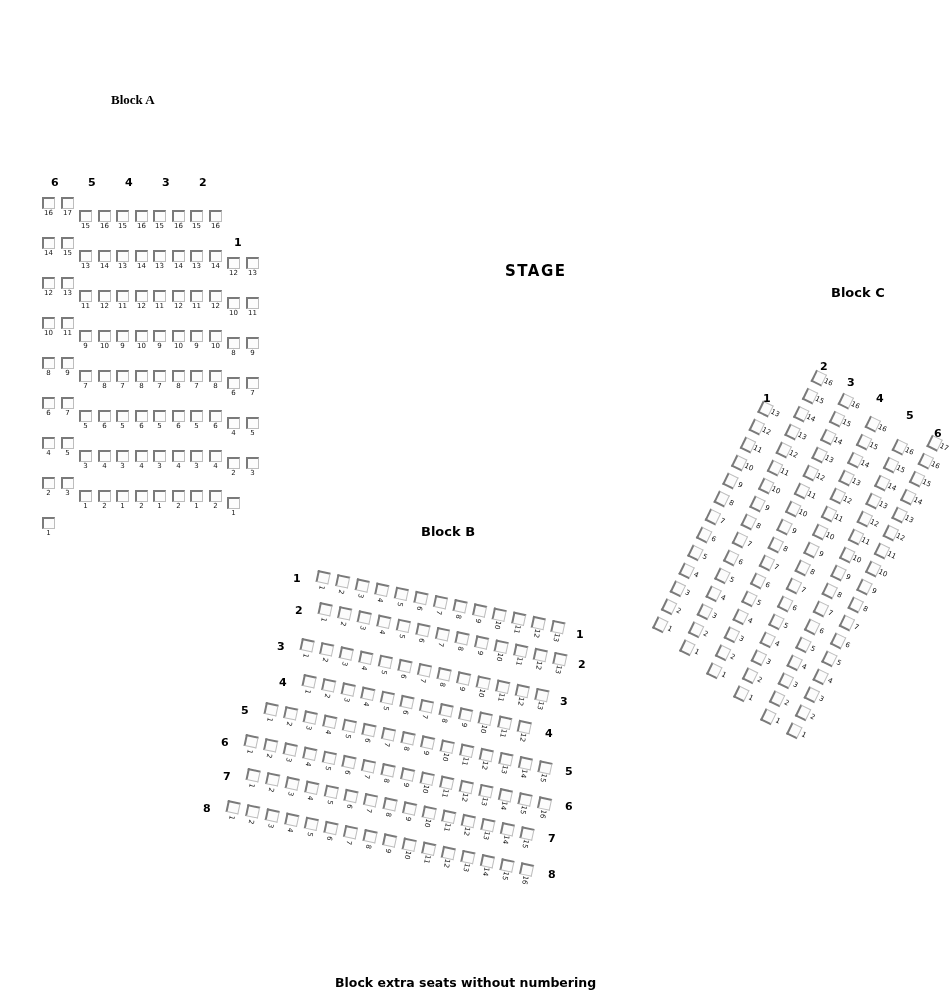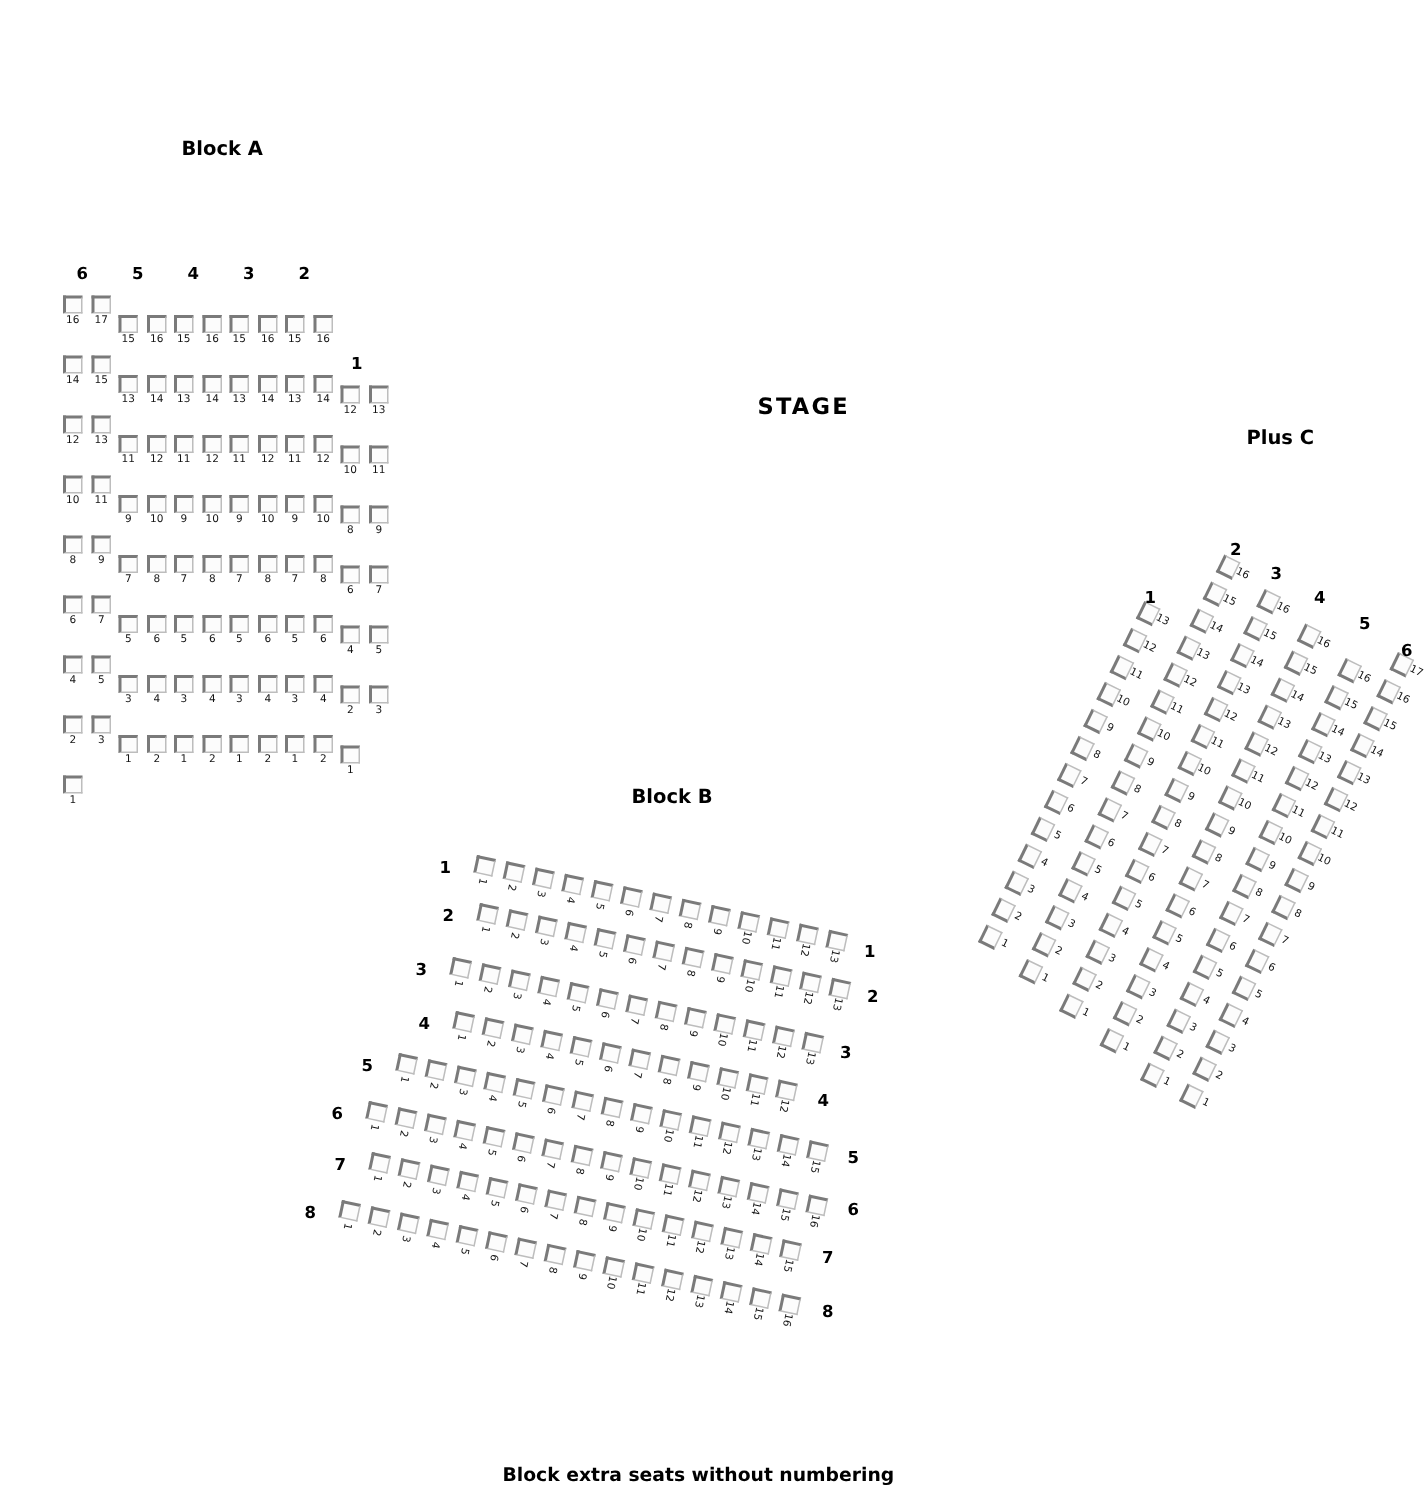--- a/index.html
+++ b/index.html
@@ -73,21 +73,21 @@
     color: #141414;
     white-space: nowrap;
   }
 </style>
 </head>
 <body>
 
 <div id="plan">
   <div class="stage-label" style="left:505px; top:262px;">STAGE</div>
   <div class="footer-note" style="left:335px; top:975px;">Block extra seats without numbering</div>
-<div class="block-label" style="left: 121px; top: 92px;">Block A</div>
+<div class="block-label" style="left: 111px; top: 92px; font-family: Liberation Serif, serif;">Block A</div>
     <div class="strip" style="left: 42px; top: 197px;">
       <div class="level">
         <div class="seat">
           <div class="sq"></div>
           <div class="num">16</div>
         </div>
         <div class="seat">
           <div class="sq"></div>
           <div class="num">17</div>
         </div>
@@ -1049,21 +1049,21 @@
         <div class="sq"></div>
         <div class="num" style="transform: rotate(90deg);">15</div>
       </div>
       <div class="seat">
         <div class="sq"></div>
         <div class="num" style="transform: rotate(90deg);">16</div>
       </div>
     </div>
     <div class="row-label" style="left: 203px; top: 802px;">8</div>
     <div class="row-label" style="left: 548px; top: 868px;">8</div>
-    <div class="block-label" style="left: 831px; top: 285px;">Plus C</div>
+    <div class="block-label" style="left: 831px; top: 285px;">Block C</div>
     <div class="seat-row" style="left: 652px; top: 628px; transform: rotate(-64deg);">
       <div class="seat">
         <div class="sq"></div>
         <div class="num" style="transform: rotate(90deg);">1</div>
       </div>
       <div class="seat">
         <div class="sq"></div>
         <div class="num" style="transform: rotate(90deg);">2</div>
       </div>
       <div class="seat">

